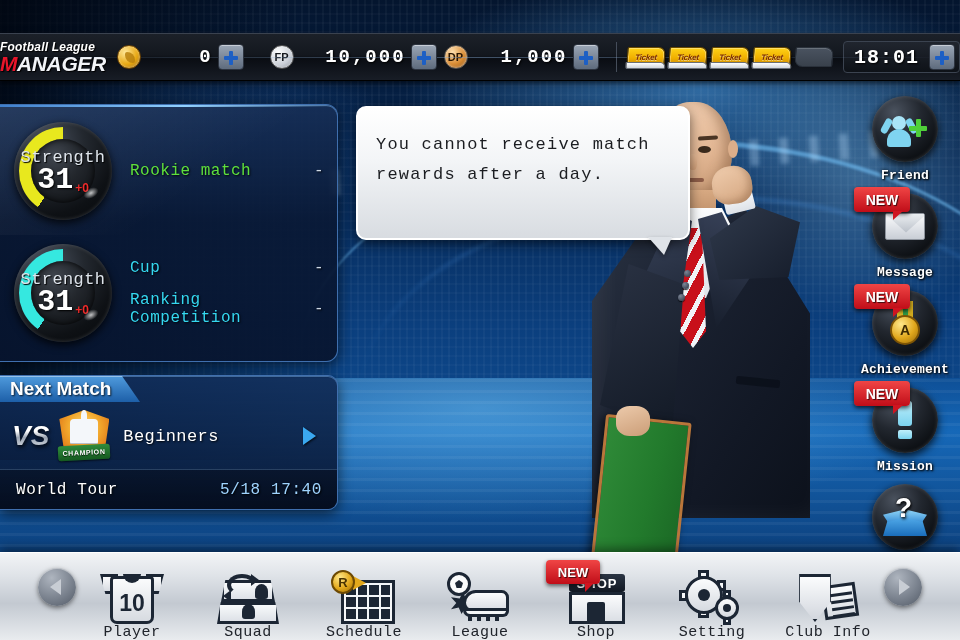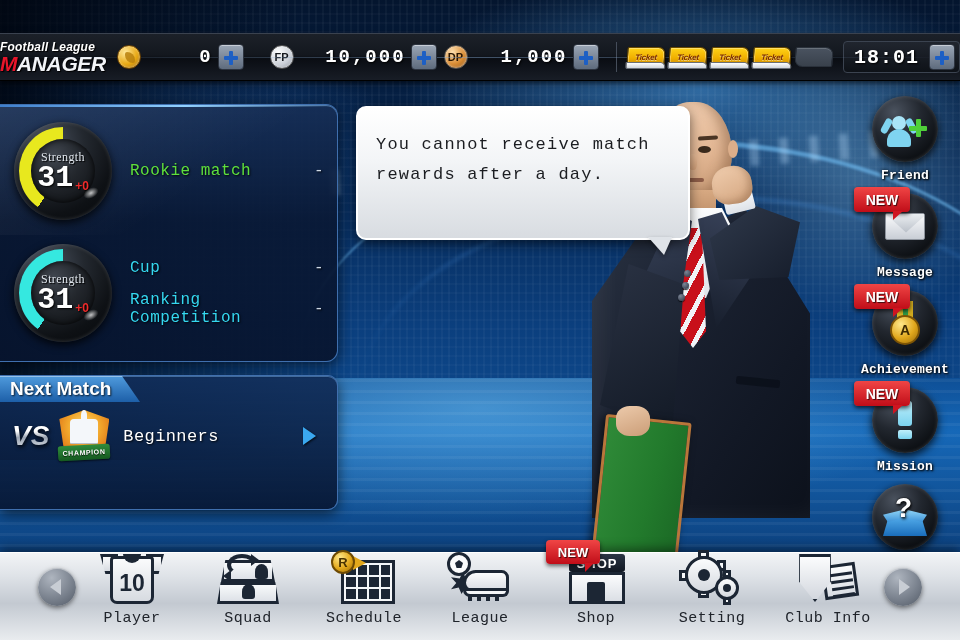--- a/index.html
+++ b/index.html
@@ -190,21 +190,21 @@
     background:radial-gradient(circle at 36% 26%, #40464f 0%, #24282e 42%, #14171b 78%, #0b0d10 100%);
     box-shadow:inset 0 0 6px rgba(0,0,0,.9);
     display:flex; flex-direction:column; align-items:center; justify-content:center;
   }
   .gauge .glint{
     position:absolute; right:13px; bottom:22px; width:16px; height:10px;
     background:radial-gradient(ellipse, rgba(255,255,255,.75), rgba(255,255,255,0) 70%);
     transform:rotate(-28deg);
   }
   .gauge .lbl {
-    font-size:12px; color:#dfe5ec; font-family:Liberation Serif, serif;
+    font-size:17px; color:#dfe5ec; font-family:Liberation Mono, monospace;
     letter-spacing:.4px; text-shadow:1px 1px 1px #000; margin-bottom:-2px;
   }
   .gauge .valrow { display:flex; align-items:flex-end; }
   .gauge .v {
     font-size:30px; font-weight:bold; color:#fff; line-height:1;
     font-family:"Liberation Mono", monospace; text-shadow:1px 1px 2px #000;
   }
   .gauge .d { font-size:12px; font-weight:bold; color:#ef2b2b; margin-left:2px; text-shadow:1px 1px 1px #000; }
 
   .clist { flex:1; padding:0 14px 0 18px; }
@@ -515,21 +515,21 @@
     border-top:1px solid #fff;
   }
   .navinner{
     position:absolute; left:76px; right:76px; top:-28px; height:116px;
     display:flex; align-items:flex-end; justify-content:space-between;
   }
   .nitem { width:112px; text-align:center; position:relative; }
   .nicon { height:62px; display:flex; align-items:flex-end; justify-content:center; position:relative; }
   .nlabel {
     font-size:15px; color:#20242b; font-family:"Liberation Mono", monospace;
-    letter-spacing:.5px; margin-top:6px; padding-bottom:14px;
+    letter-spacing:.5px; 
   }
   .nav-badge {
     position:absolute; left:6px; top:-2px; width:54px; height:24px; z-index:4;
     background:linear-gradient(180deg,#f04545,#c00d18); border-radius:4px;
     color:#fff; font-size:13px; font-weight:bold;
     display:flex; align-items:center; justify-content:center;
     text-shadow:1px 1px 1px rgba(0,0,0,.7); box-shadow:0 2px 4px rgba(0,0,0,.6);
   }
   .nav-badge:after{
     content:""; position:absolute; right:6px; bottom:-8px; width:0; height:0;
@@ -809,20 +809,24 @@
     <div class="nm-tab">Next Match</div>
     <div class="nm-body">
       <div class="vs">VS</div>
       <div class="emblem">
         <div class="shield"></div>
         <div class="castle"></div>
         <div class="ribbon">CHAMPION</div>
       </div>
       <div class="opp">Beginners</div>
       <div class="play-arrow"></div>
+    </div>
+    <div class="nm-foot">
+      <span class="mode">World Tour</span>
+      <span class="when">5/18 17:40</span>
     </div>
   </div>
 
   <div class="mgr">
     <div class="suit"></div>
     <div class="head"></div>
     <div class="ear l"></div>
     <div class="ear r"></div>
     <div class="brow l"></div>
     <div class="brow r"></div>

